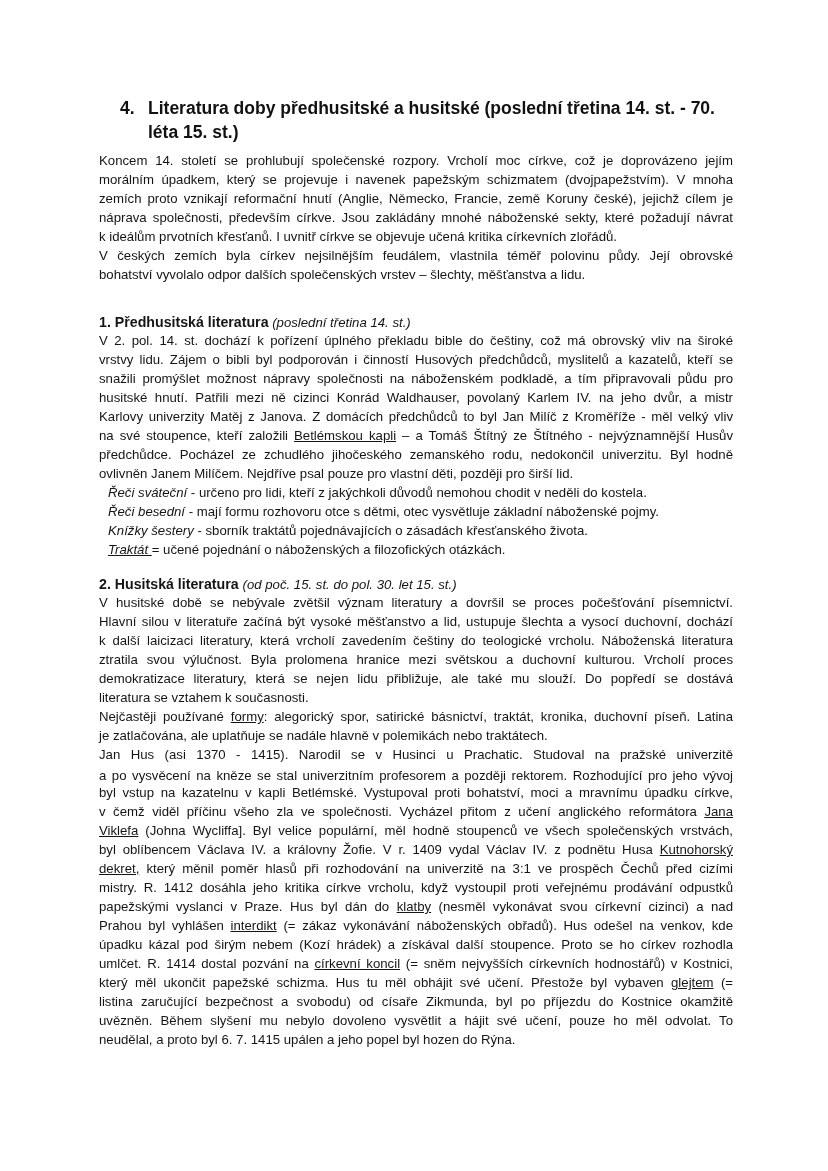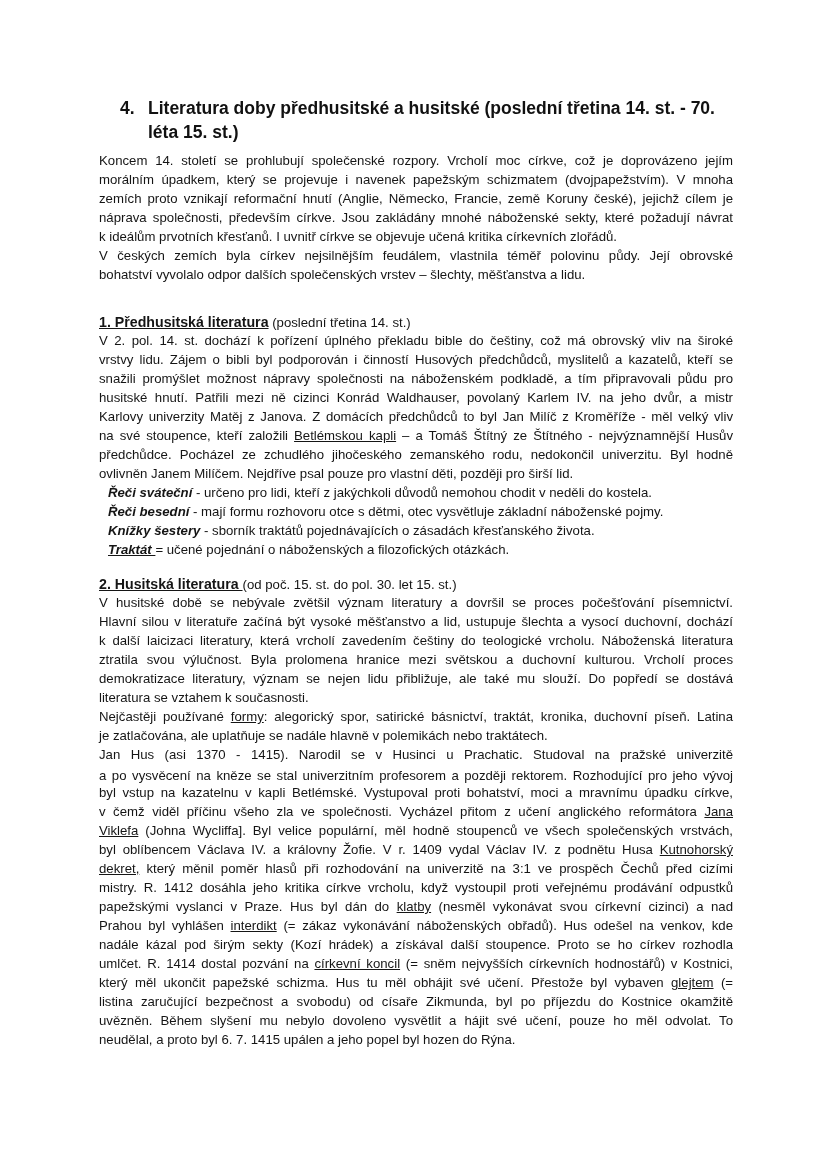--- a/index.html
+++ b/index.html
@@ -8,24 +8,24 @@
   .page { position:absolute; left:0; top:0; width:828px; height:1171px; background:#fff; }
   .title { position:absolute; left:120px; top:96px; width:620px;
            font-family:"Liberation Sans", sans-serif; font-weight:bold; font-size:17.5px; line-height:24px; color:#111; }
   .title .num { position:absolute; left:0; top:0; }
   .title .tline { position:absolute; left:28px; white-space:nowrap; }
   .body { position:absolute; left:99px; width:634px; font-size:13.2px; color:#151515; }
   .ln { position:absolute; left:0; white-space:nowrap; height:18px; line-height:18px; }
   .just { width:634px; text-align:justify; text-align-last:justify; }
   .ind { left:9px; }
   b, .b { font-weight:normal; }
-  .bi { font-weight:bold; font-style:italic; }
+  .bi { font-weight:normal; font-style:italic; }
   .u { text-decoration:underline; }
-  .sec { font-weight:bold; font-size:14.2px; text-decoration:underline; }
-  .sub { font-size:13.2px; font-weight:normal; }
+  .sec { font-weight:bold; font-size:14.2px; }
+  .sub { font-size:13.2px; font-weight:normal;font-style:italic; }
 </style>
 </head>
 <body>
 
 <div class="page">
 
   <div class="title">
     <span class="num">4.</span>
     <span class="tline" style="top:0">Literatura doby předhusitské a husitské (poslední třetina 14. st. - 70.</span>
     <span class="tline" style="top:24px">léta 15. st.)</span>
@@ -60,36 +60,36 @@
   </div>
 
   <div class="body" style="top:575px;">
     <div class="ln" style="top:0">
       <span class="sec">2. Husitská literatura </span><span class="sub">(od poč. 15. st. do pol. 30. let 15. st.)</span>
     </div>
     <div class="ln just" style="top:19px">V husitské době se nebývale zvětšil význam literatury a dovršil se proces počešťování písemnictví.</div>
     <div class="ln just" style="top:38px">Hlavní silou v literatuře začíná být vysoké měšťanstvo a lid, ustupuje šlechta a vysocí duchovní, dochází</div>
     <div class="ln just" style="top:57px">k další laicizaci literatury, která vrcholí zavedením češtiny do teologické vrcholu. Náboženská literatura</div>
     <div class="ln just" style="top:76px">ztratila svou výlučnost. Byla prolomena hranice mezi světskou a duchovní kulturou. Vrcholí proces</div>
-    <div class="ln just" style="top:95px">demokratizace literatury, význam se nejen lidu přibližuje, ale také mu slouží. Do popředí se dostává</div>
+    <div class="ln just" style="top:95px">demokratizace literatury, která se nejen lidu přibližuje, ale také mu slouží. Do popředí se dostává</div>
     <div class="ln" style="top:114px">literatura se vztahem k současnosti.</div>
     <div class="ln just" style="top:133px"><span>Nejčastěji používané </span><span class="u">formy</span><span>: alegorický spor, satirické básnictví, traktát, kronika, duchovní píseň. Latina</span></div>
     <div class="ln" style="top:152px">je zatlačována, ale uplatňuje se nadále hlavně v polemikách nebo traktátech.</div>
 
     <div class="ln just" style="top:171px"><span class="b">Jan Hus</span><span> (asi 1370 - 1415). Narodil se v Husinci u Prachatic. Studoval na pražské univerzitě</span></div>
     <div class="ln just" style="top:192px">a po vysvěcení na kněze se stal univerzitním  profesorem a později rektorem. Rozhodující pro jeho vývoj</div>
     <div class="ln just" style="top:209px">byl vstup na kazatelnu v kapli Betlémské. Vystupoval proti bohatství, moci a mravnímu úpadku církve,</div>
     <div class="ln just" style="top:228px"><span>v čemž viděl příčinu všeho zla ve společnosti. Vycházel přitom z učení anglického reformátora </span><span class="u">Jana</span></div>
     <div class="ln just" style="top:247px"><span class="u">Viklefa</span><span> (Johna Wycliffa]. Byl velice populární, měl hodně stoupenců ve všech společenských vrstvách,</span></div>
     <div class="ln just" style="top:266px"><span>byl oblíbencem Václava IV. a královny Žofie. V r. 1409 vydal Václav IV. z podnětu Husa </span><span class="u">Kutnohorský</span></div>
     <div class="ln just" style="top:285px"><span class="u">dekret,</span><span> který měnil poměr hlasů při rozhodování na univerzitě na 3:1 ve prospěch Čechů před cizími</span></div>
     <div class="ln just" style="top:304px">mistry. R. 1412 dosáhla jeho kritika církve vrcholu, když vystoupil proti veřejnému prodávání odpustků</div>
     <div class="ln just" style="top:323px"><span>papežskými  vyslanci v Praze. Hus byl dán do </span><span class="u">klatby</span><span> (nesměl vykonávat svou církevní cizinci) a nad</span></div>
     <div class="ln just" style="top:342px"><span>Prahou byl vyhlášen </span><span class="u">interdikt</span><span> (= zákaz vykonávání náboženských obřadů). Hus odešel na venkov, kde</span></div>
-    <div class="ln just" style="top:361px">nadále kázal pod širým sekty (Kozí hrádek) a získával další stoupence. Proto se ho církev rozhodla</div>
+    <div class="ln just" style="top:361px">úpadku kázal pod širým nebem (Kozí hrádek) a získával další stoupence. Proto se ho církev rozhodla</div>
     <div class="ln just" style="top:380px"><span>umlčet. R. 1414 dostal pozvání na </span><span class="u">církevní koncil</span><span> (= sněm nejvyšších církevních hodnostářů) v Kostnici,</span></div>
     <div class="ln just" style="top:399px"><span>který měl ukončit papežské schizma. Hus tu měl obhájit své učení. Přestože byl vybaven </span><span class="u">glejtem</span><span> (=</span></div>
     <div class="ln just" style="top:418px">listina zaručující bezpečnost a svobodu) od císaře Zikmunda,  byl po příjezdu do Kostnice okamžitě</div>
     <div class="ln just" style="top:437px">uvězněn.  Během slyšení mu nebylo dovoleno vysvětlit a hájit své učení, pouze ho měl odvolat. To</div>
     <div class="ln" style="top:456px">neudělal, a proto byl 6. 7. 1415 upálen a jeho popel byl hozen do Rýna.</div>
   </div>
 
 </div>
 
 </body></html>

